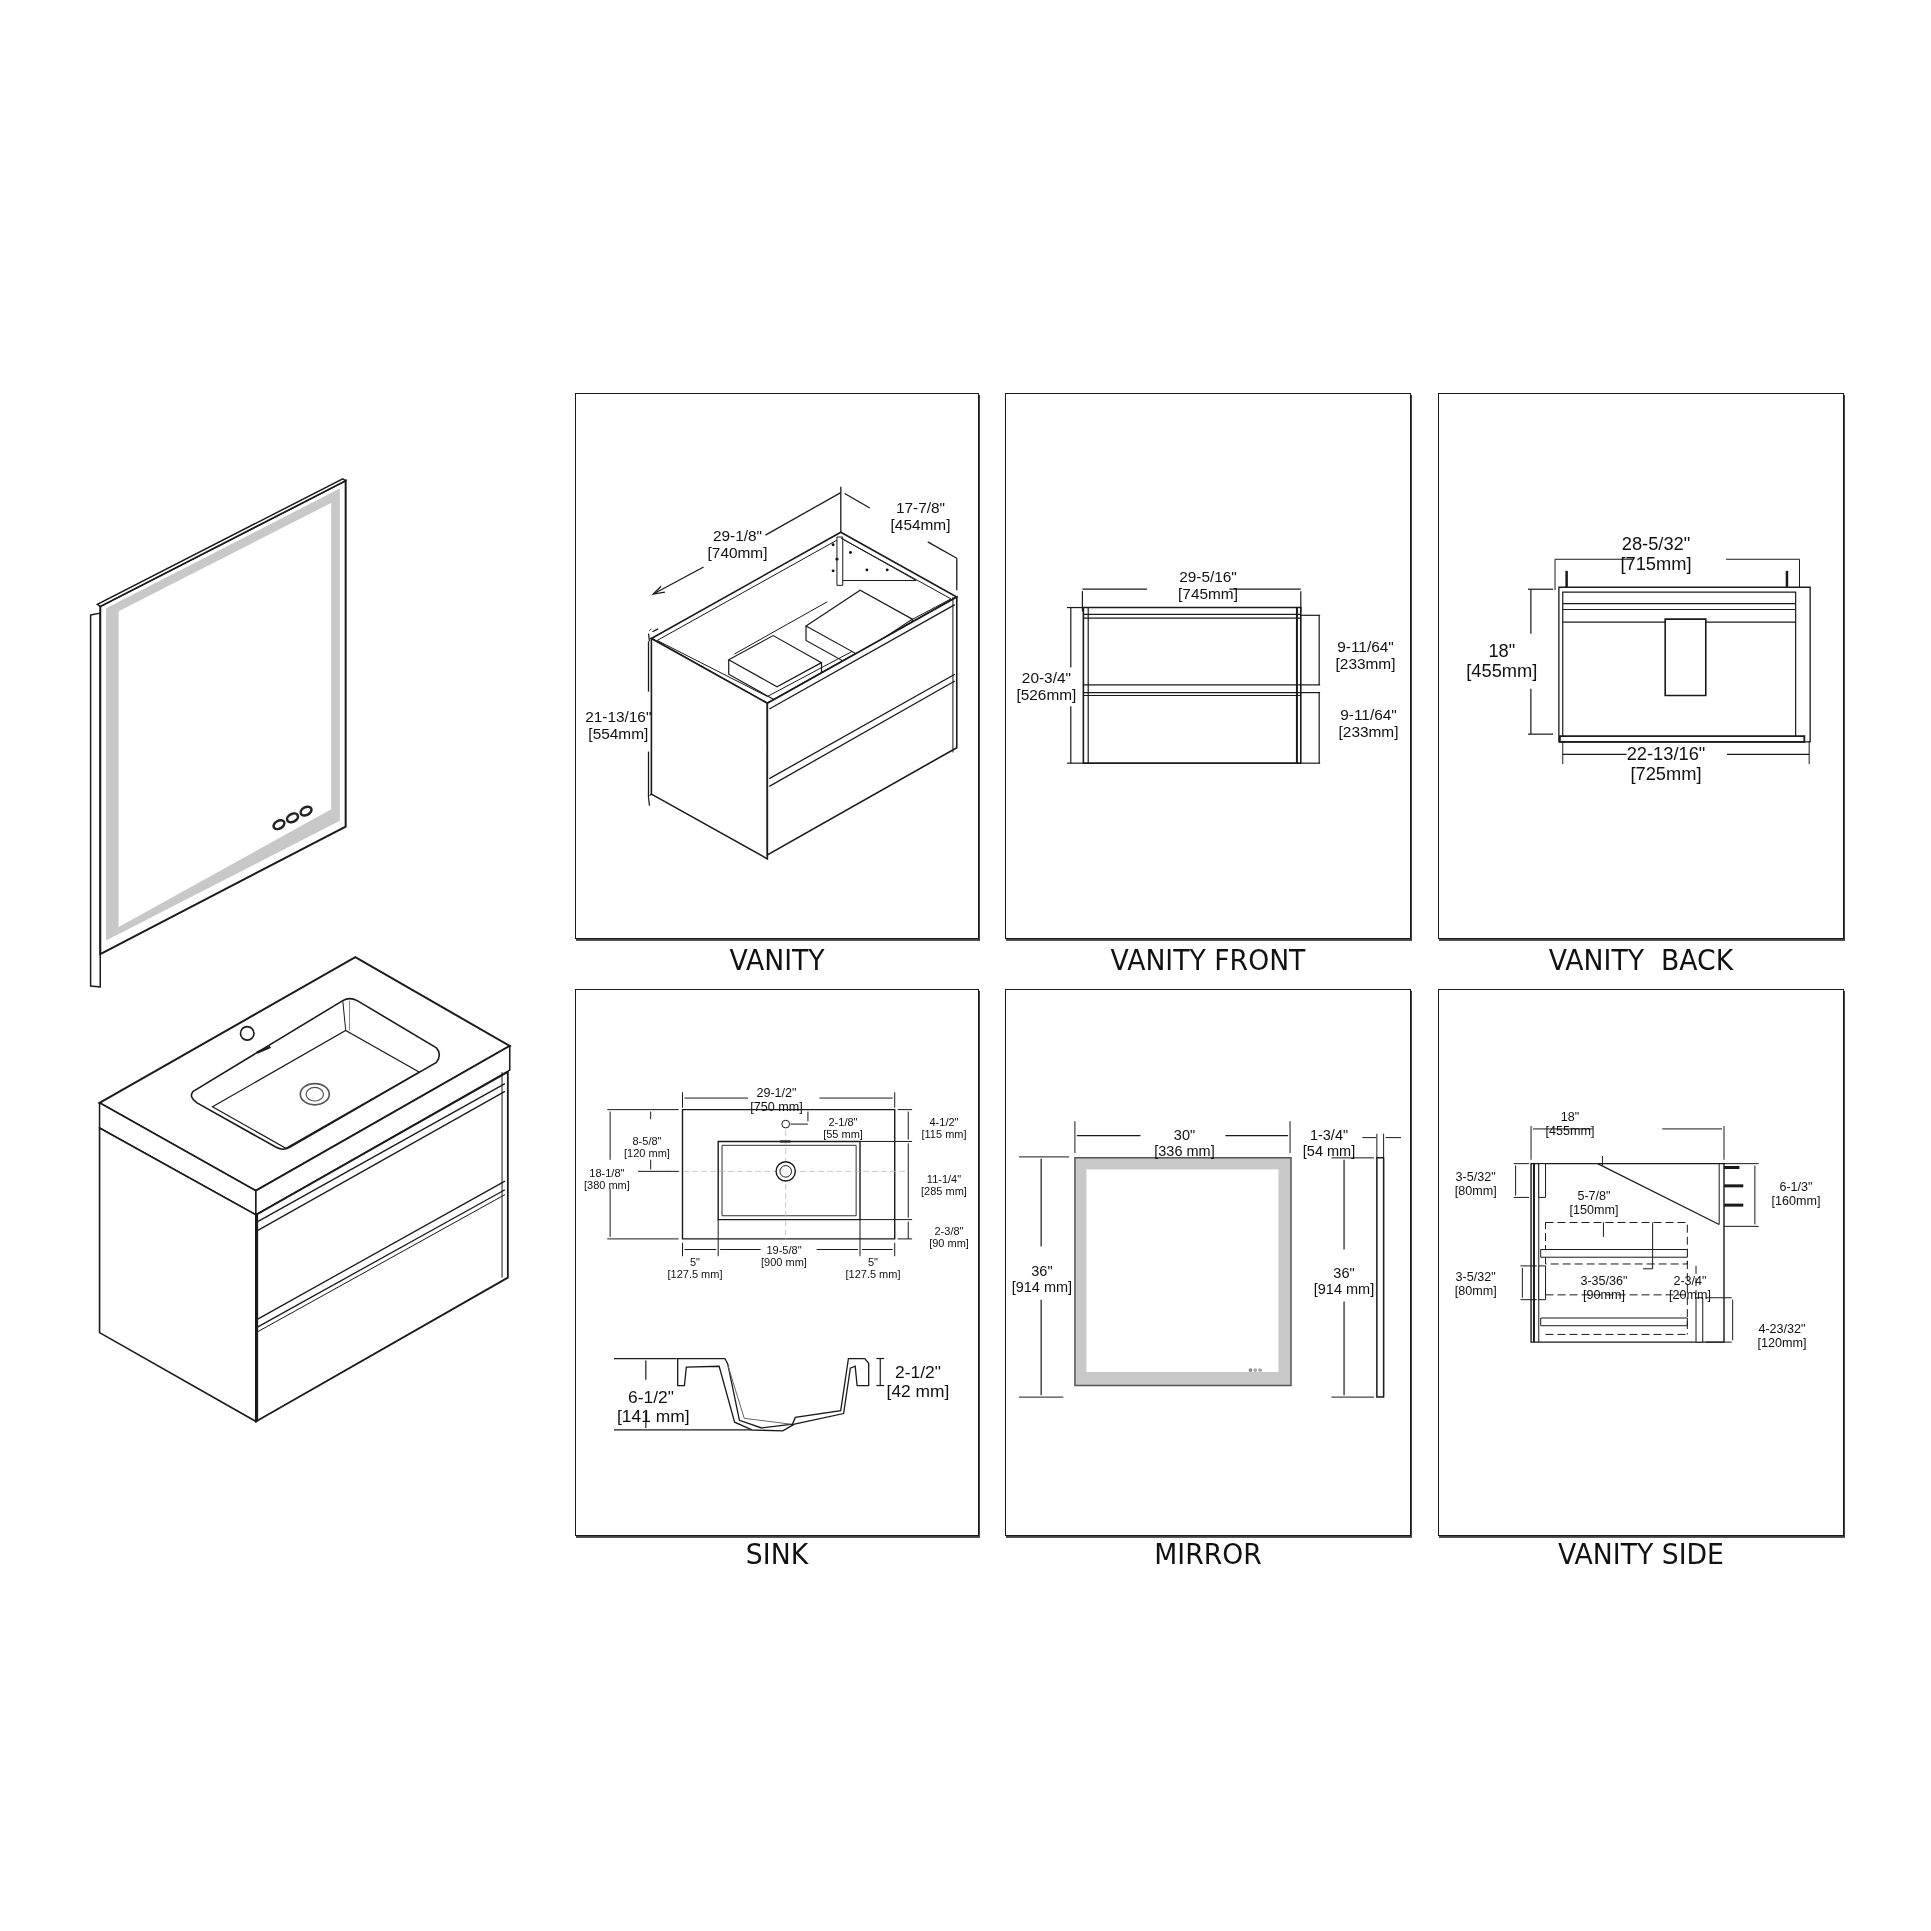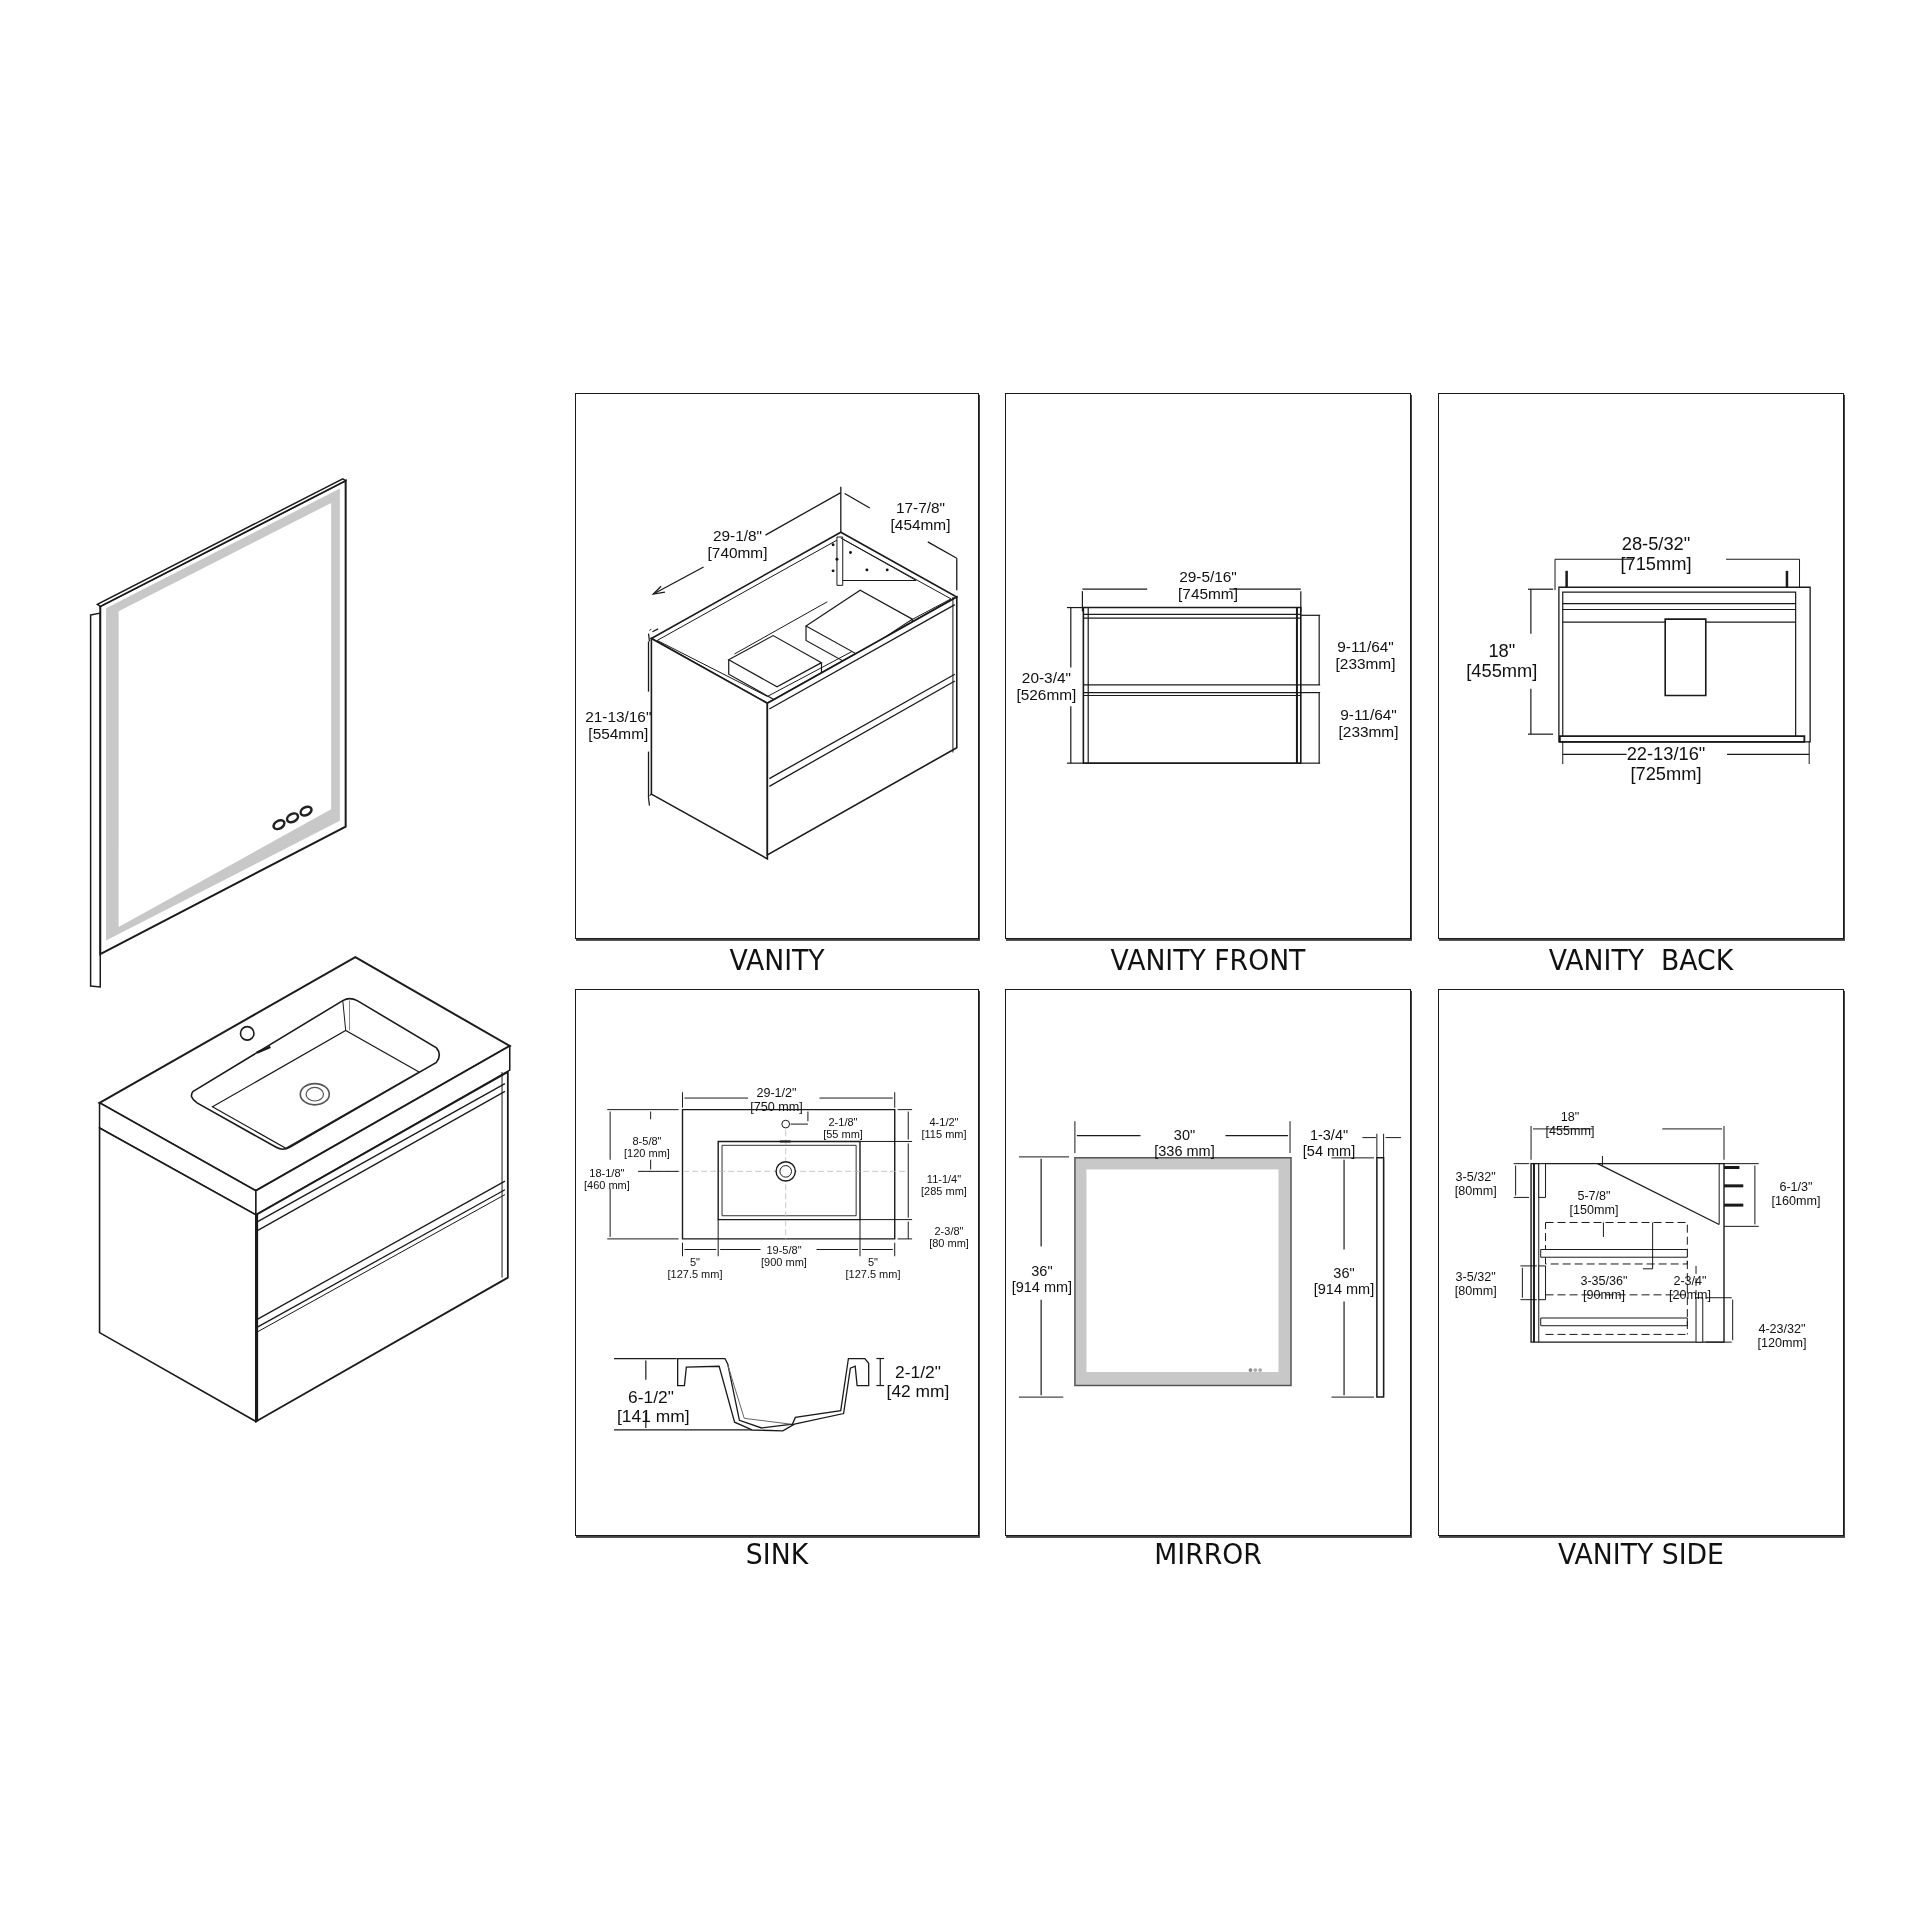--- a/index.html
+++ b/index.html
@@ -293,29 +293,29 @@
   <div class="dim d11" style="left:334px;top:126px;width:68px;">
     <div>4-1/2"</div>
     <div>[115 mm]</div>
   </div>
   <div class="dim d11" style="left:42px;top:145px;width:58px;">
     <div>8-5/8"</div>
     <div>[120 mm]</div>
   </div>
   <div class="dim d11" style="left:1.9px;top:177px;width:58px;">
     <div>18-1/8"</div>
-    <div>[460 mm]</div>
+    <div>[380 mm]</div>
   </div>
   <div class="dim d11" style="left:334px;top:183px;width:68px;">
     <div>11-1/4"</div>
     <div>[285 mm]</div>
   </div>
   <div class="dim d11" style="left:344px;top:235px;width:58px;">
     <div>2-3/8"</div>
-    <div>[80 mm]</div>
+    <div>[90 mm]</div>
   </div>
   <div class="dim d11" style="left:85px;top:266px;width:68px;">
     <div>5"</div>
     <div>[127.5 mm]</div>
   </div>
   <div class="dim d11" style="left:179px;top:254px;width:58px;">
     <div>19-5/8"</div>
     <div>[900 mm]</div>
   </div>
   <div class="dim d11" style="left:263px;top:266px;width:68px;">

